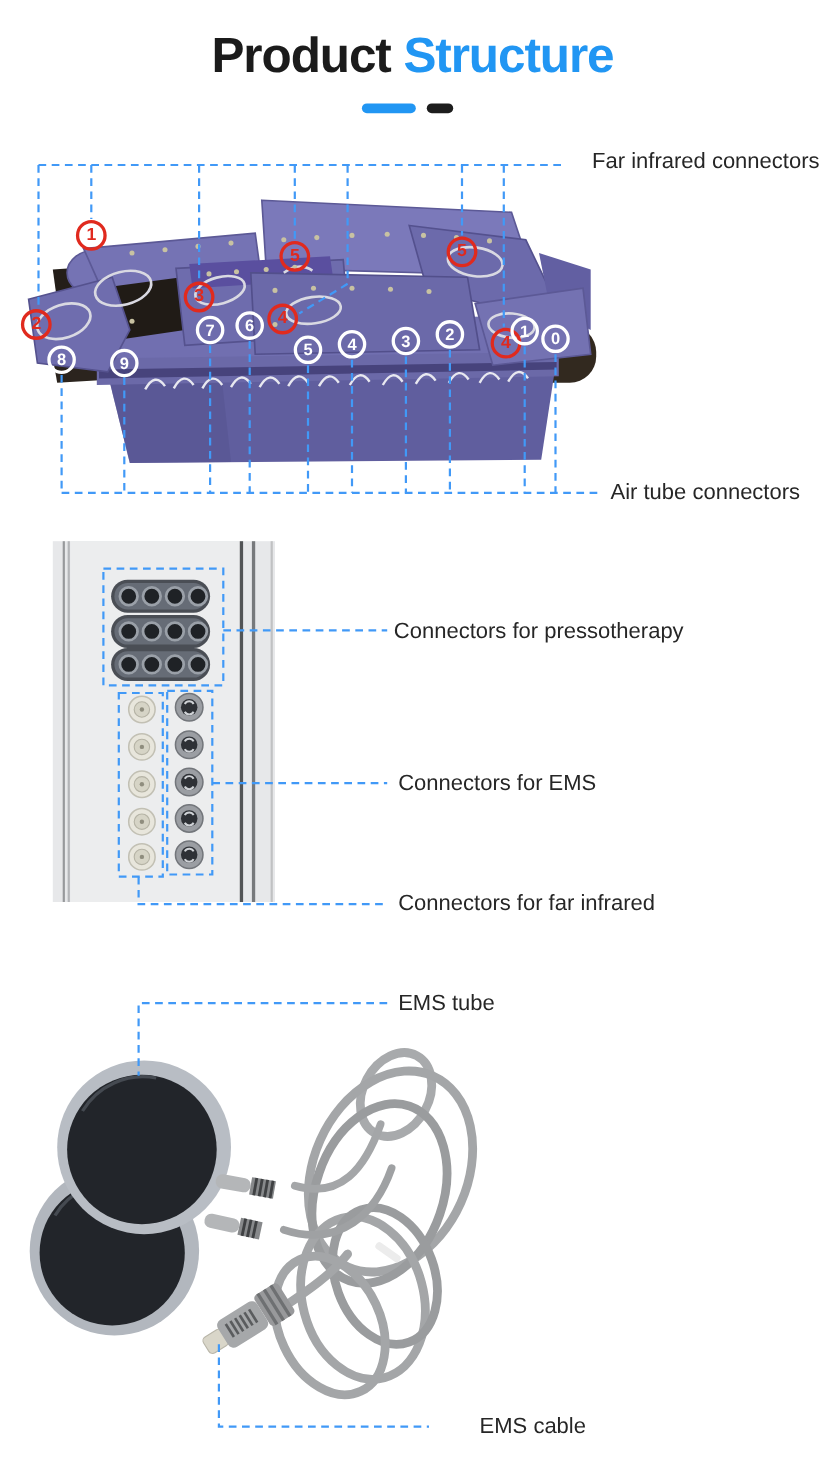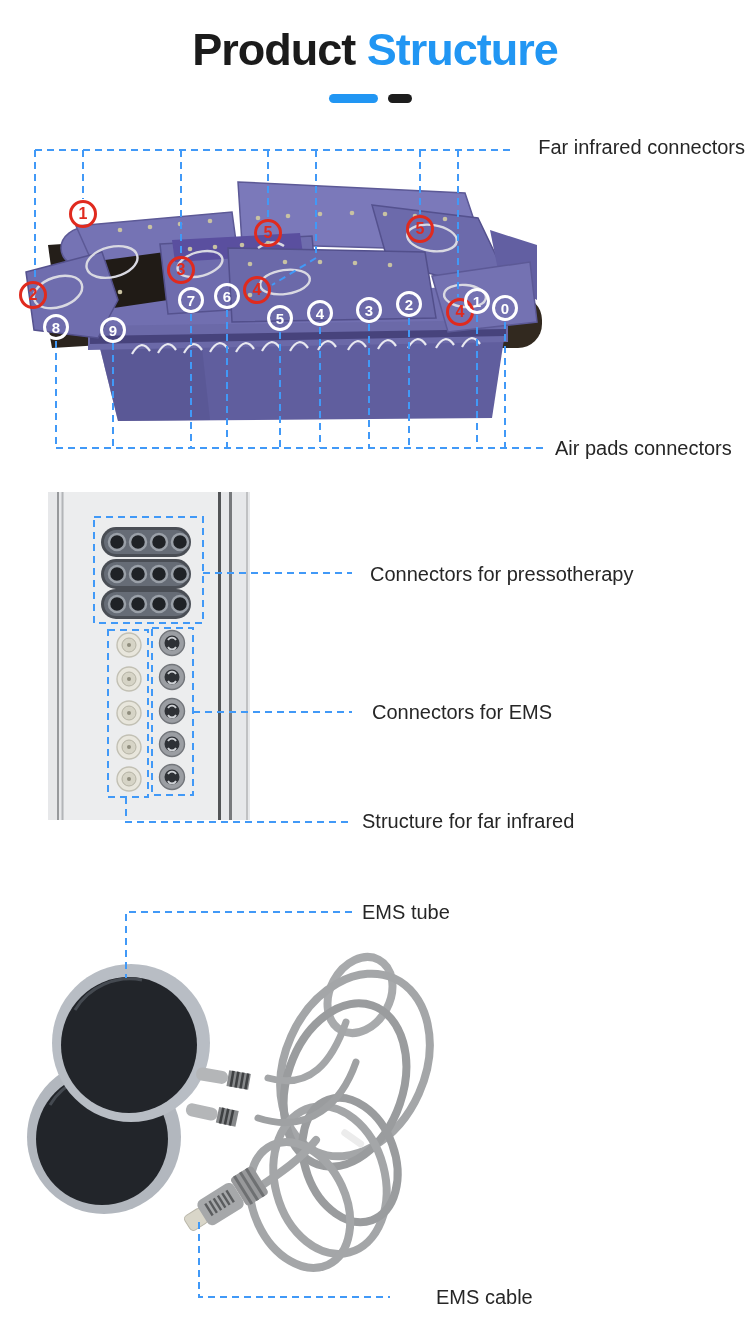--- a/index.html
+++ b/index.html
@@ -318,24 +318,24 @@
       <path d="M203,573 H352"></path>
       <path d="M193,712 H352"></path>
       <path d="M126,797 V822 H352"></path>
 
       <path d="M352,912 H126 V978"></path>
       <path d="M199,1222 V1297 H390"></path>
     </g>
   </svg>
 
   <div class="label" style="right:5px;top:136px;">Far infrared connectors</div>
-  <div class="label" style="left:555px;top:437px;">Air pads connectors</div>
-  <div class="label" style="left:370px;top:563px;">Connectors for pressotherapy</div>
-  <div class="label" style="left:362px;top:701px;margin-left:10px;">Connectors for EMS</div>
-  <div class="label" style="left:362px;top:810px;">Structure for far infrared</div>
+  <div class="label" style="left:555px;top:437px;">Air tube connectors</div>
+  <div class="label" style="left:358px;top:563px;">Connectors for pressotherapy</div>
+  <div class="label" style="left:362px;top:701px;">Connectors for EMS</div>
+  <div class="label" style="left:362px;top:810px;">Connectors for far infrared</div>
   <div class="label" style="left:362px;top:901px;">EMS tube</div>
   <div class="label" style="left:400px;top:1286px;margin-left:36px;">EMS cable</div>
 
   <div class="marker red" style="left:69px;top:200px;">1</div>
   <div class="marker red" style="left:19px;top:281px;">2</div>
   <div class="marker red" style="left:167px;top:256px;">3</div>
   <div class="marker red" style="left:254px;top:219px;">5</div>
   <div class="marker red" style="left:243px;top:276px;">4</div>
   <div class="marker red" style="left:406px;top:215px;">5</div>
   <div class="marker red" style="left:446px;top:298px;">4</div>

